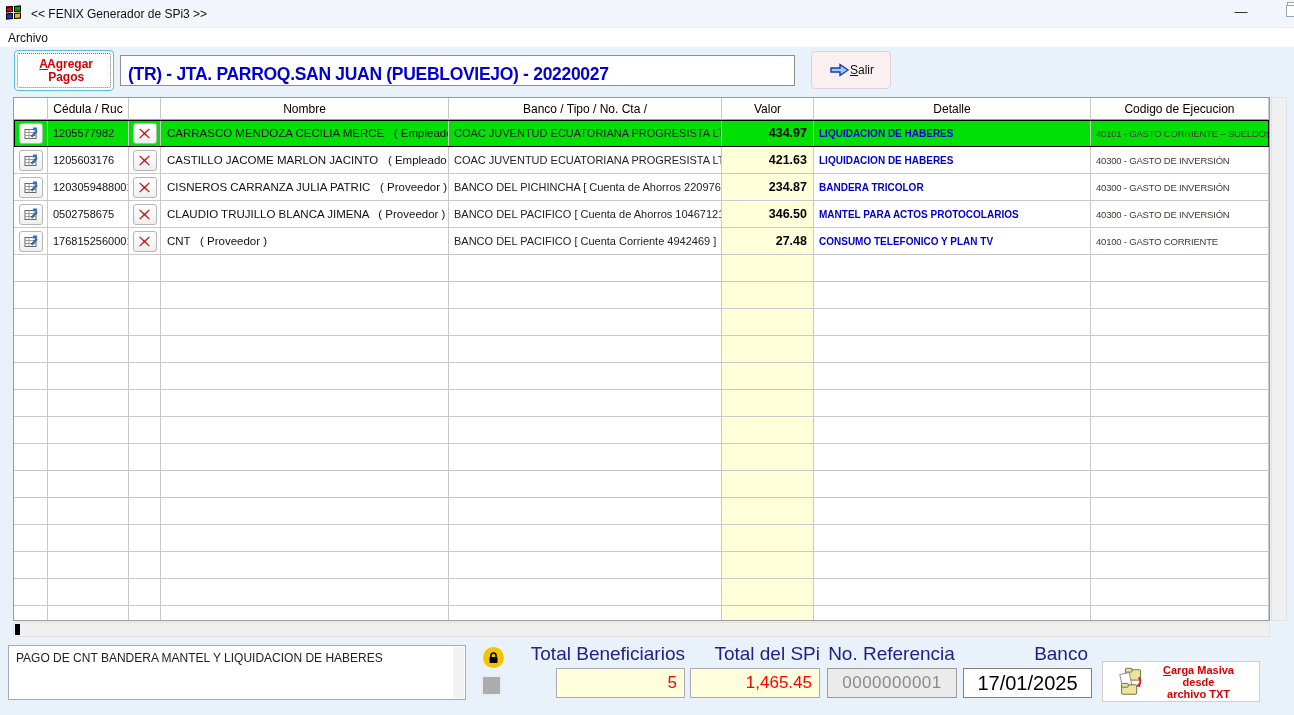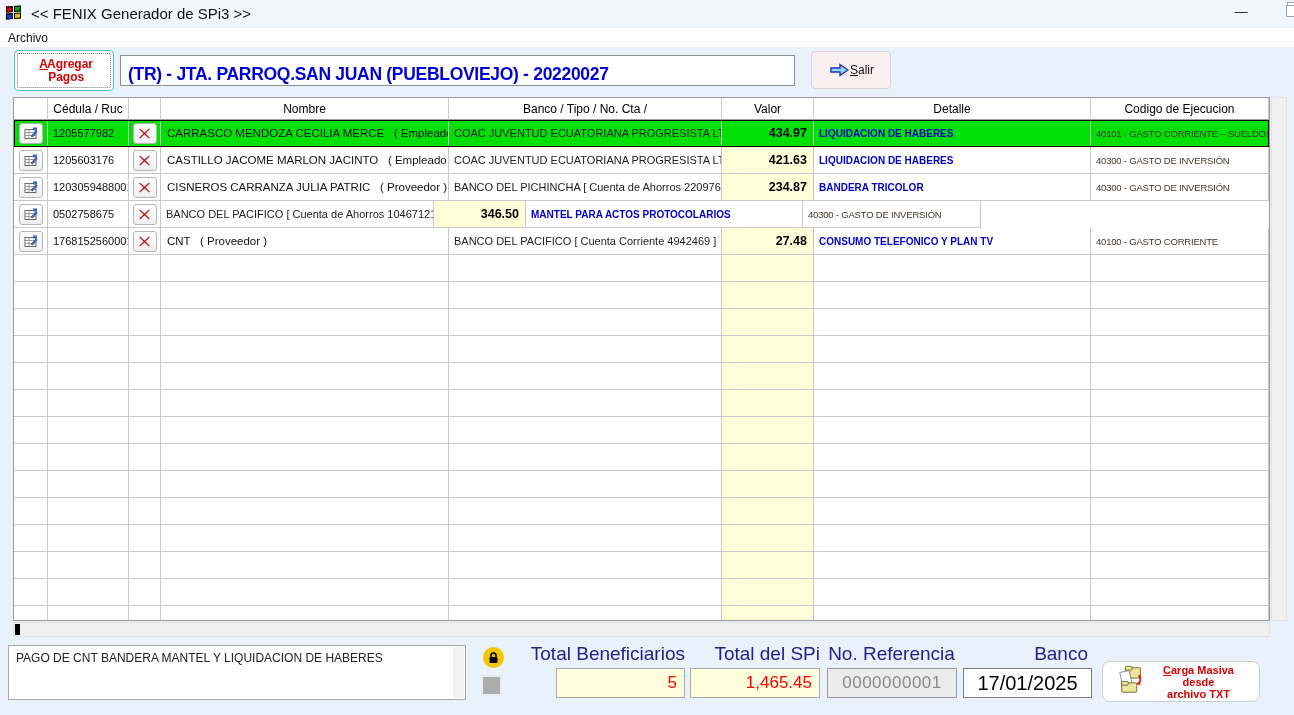--- a/index.html
+++ b/index.html
@@ -5,21 +5,21 @@
   * { margin:0; padding:0; box-sizing:border-box; }
   html,body { width:1294px; height:715px; overflow:hidden; }
   body { font-family:"Liberation Sans", sans-serif; background:#E9F1FB; position:relative; }
 
   
   .titlebar { position:absolute; left:0; top:0; width:1294px; height:28px; background:#F2F6FC;
               display:flex; align-items:center; overflow:hidden; border-bottom:1px solid #EDF2F9; }
   .app-icon { width:17px; height:15px; margin-left:6px; display:grid; grid-template-columns:7px 7px; grid-template-rows:6px 6px; gap:1px; transform:skewY(-4deg); }
   .app-icon span { border:1px solid #000; }
   .app-icon .r{background:#d40000}.app-icon .g{background:#00a000}.app-icon .b{background:#0040c0}.app-icon .y{background:#e0c000}
-  .win-title { font-size:15px; color:#111; margin-left:8px; }
+  .win-title { font-size:12px; color:#111; margin-left:8px; }
   .win-min { position:absolute; right:40px; top:4px; width:26px; height:20px; text-align:center; font-size:13px; color:#111; cursor:default; }
   .win-max { position:absolute; right:-6px; top:5px; width:14px; height:12px; border:1px solid #9aa4b0; background:#fff; box-shadow:2px -2px 0 0 #fff, 2px -2px 0 1px #9aa4b0; }
   .menubar { position:absolute; left:0; top:28px; width:1294px; height:19px; background:#fff; display:flex; align-items:center; }
   .menu-item { font-size:12px; color:#111; padding:0 8px; }
 
   
   .btn-agregar { position:absolute; left:14px; top:50px; width:100px; height:41px; background:#fff;
                  border:1px solid #57BEDC; border-radius:4px; display:flex; align-items:center; gap:4px; padding:2px 20px; cursor:pointer; }
   .btn-agregar::after { content:""; position:absolute; inset:2px; border:1px dotted #777; border-radius:2px; pointer-events:none; }
   .btn-agregar .lbl { color:#D80000; font-weight:bold; font-size:12px; line-height:13px; text-align:center; flex:1; }
@@ -68,21 +68,21 @@
   .f-field { position:absolute; top:668px; height:30px; border:1px solid #ababab; display:flex; align-items:center; font-size:17px; }
   .lbl-benef { left:490px; width:195px; text-align:right; }
   .fld-benef { left:556px; width:129px; background:#FFFFDE; color:#FF0000; justify-content:flex-end; padding-right:7px; }
   .lbl-spi   { left:690px; width:130px; text-align:right; }
   .fld-spi   { left:690px; width:130px; background:#FFFFDE; color:#FF0000; justify-content:flex-end; padding-right:7px; }
   .lbl-ref   { left:826px; width:131px; text-align:center; }
   .fld-ref   { left:827px; width:130px; background:#EBEBEB; border-color:#9a9a9a; color:#8a8a8a; justify-content:center; letter-spacing:0.5px; }
   .lbl-fecha { left:963px; width:125px; text-align:right; }
   .fld-fecha { left:963px; width:129px; background:#fff; border-color:#808080; color:#000; justify-content:center; font-size:20px; }
   .btn-carga { position:absolute; left:1102px; top:661px; width:158px; height:41px; background:#fff; border:1px solid #cfcfcf;
-               border-radius:8px; display:flex; align-items:flex-start; gap:3px; padding:2px 13px; cursor:pointer; }
+               border-radius:0; display:flex; align-items:center; gap:3px; padding:2px 13px; cursor:pointer; }
   .btn-carga .lbl { color:#D80000; font-weight:bold; font-size:11px; line-height:12px; text-align:center; flex:1; }
   .btn-carga .lbl .u { text-decoration:underline; }
 </style>
 </head>
 <body>
 
 <div class="titlebar">
   <div class="app-icon">
       <span class="r"></span>
       <span class="g"></span>
@@ -229,20 +229,21 @@
           </button>
         </div>
         <div class="cell c-ced">0502758675</div>
         <div class="cell c-del">
           <button class="row-btn">
             <svg width="13" height="13" viewBox="0 0 13 13">
               <path d="M2 1.5 L6.5 5.5 L11 1.5 L11.8 2.3 L7.5 6.5 L11.8 10.7 L11 11.5 L6.5 7.5 L2 11.5 L1.2 10.7 L5.5 6.5 L1.2 2.3 Z" fill="#C41414"></path>
             </svg>
           </button>
         </div>
+        <div class="cell c-nom">CLAUDIO TRUJILLO BLANCA JIMENA   ( Proveedor )</div>
         <div class="cell c-ban">BANCO DEL PACIFICO [ Cuenta de Ahorros 1046712194 ]</div>
         <div class="cell c-val">346.50</div>
         <div class="cell c-det">MANTEL PARA ACTOS PROTOCOLARIOS</div>
         <div class="cell c-cod">40300 - GASTO DE INVERSIÓN</div>
       </div>
       <div class="grid-row">
         <div class="cell c-sel">
           <button class="row-btn">
             <svg width="14" height="13" viewBox="0 0 14 13">
               <rect x="1" y="2.5" width="11" height="9" fill="#fff" stroke="#666"></rect>

